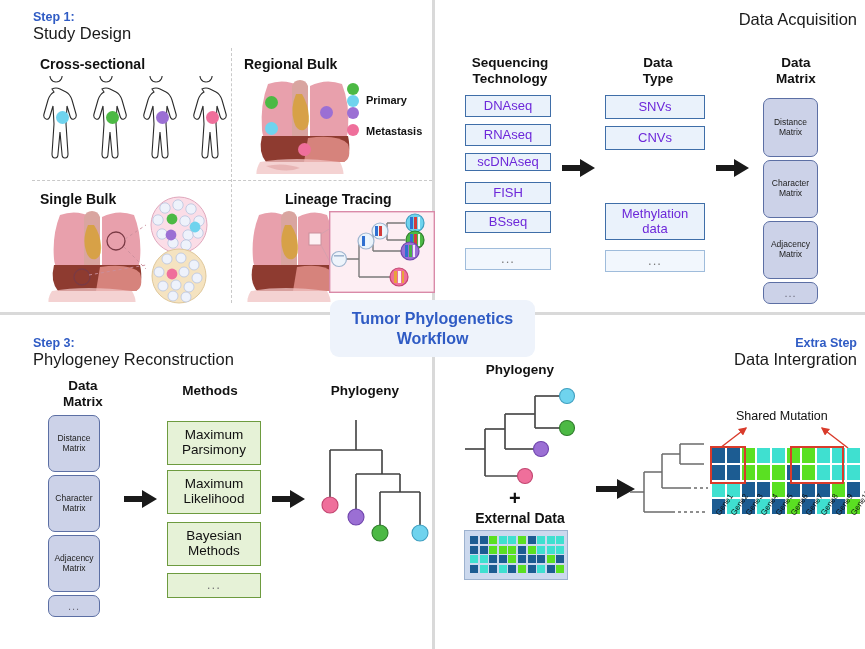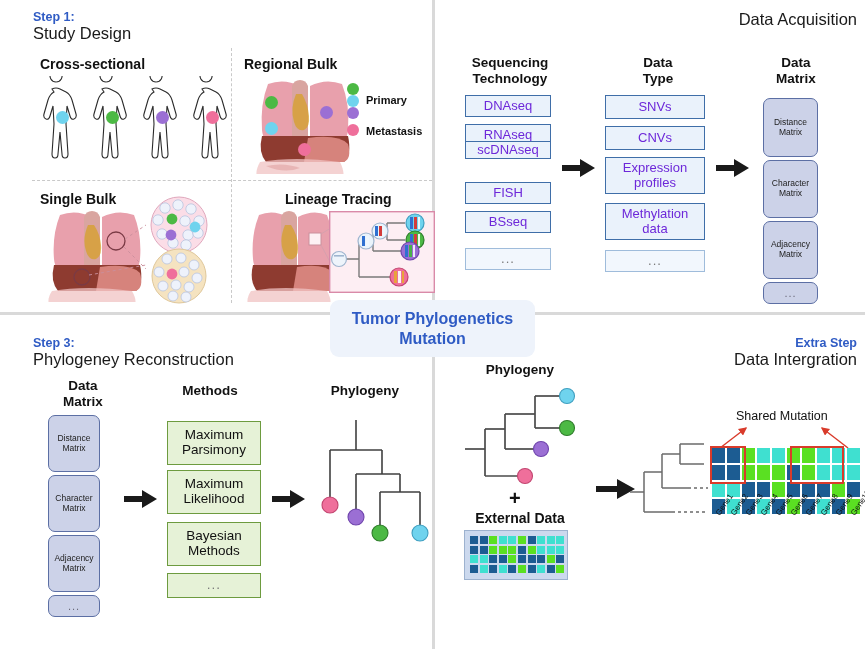--- a/index.html
+++ b/index.html
@@ -278,39 +278,37 @@
   <div class="abs right" style="left:585px; top:10px; width:272px;">
     <div class="step-title">Data Acquisition</div>
   </div>
 
   <div class="col-head abs" style="left:455px; top:55px; width:110px;">
     <div>Sequencing</div>
     <div>Technology</div>
   </div>
   <div class="bx abs" style="left:465px; top:95px; width:86px; height:22px;">DNAseq</div>
   <div class="bx abs" style="left:465px; top:124px; width:86px; height:22px;">RNAseq</div>
-  <div class="bx abs" style="left:465px; top:141px; width:86px; height:18px;">scDNAseq</div>
+  <div class="bx abs" style="left:465px; top:153px; width:86px; height:18px;">scDNAseq</div>
   <div class="bx abs" style="left:465px; top:182px; width:86px; height:22px;">FISH</div>
   <div class="bx abs" style="left:465px; top:211px; width:86px; height:22px;">BSseq</div>
   <div class="bx faint abs" style="left:465px; top:248px; width:86px; height:22px;">...</div>
 
   <div class="arrow" style="left:562px; top:158px;">
     <svg width="34" height="20">
         <path d="M0 7 h18 v-6 l15 9 l-15 9 v-6 h-18 z" fill="#1a1a1a"></path>
       </svg>
   </div>
 
   <div class="col-head abs" style="left:608px; top:55px; width:100px;">
     <div>Data</div>
     <div>Type</div>
   </div>
   <div class="bx abs" style="left:605px; top:95px; width:100px; height:24px;">SNVs</div>
   <div class="bx abs" style="left:605px; top:126px; width:100px; height:24px;">CNVs</div>
-  <div class="bx abs" style="left:605px; top:157px; width:100px; height:37px; white-space:pre-line;">Expression
-profiles</div>
   <div class="bx abs" style="left:605px; top:203px; width:100px; height:37px; white-space:pre-line;">Methylation
 data</div>
   <div class="bx faint abs" style="left:605px; top:250px; width:100px; height:22px;">...</div>
 
   <div class="arrow" style="left:716px; top:158px;">
     <svg width="34" height="20">
         <path d="M0 7 h18 v-6 l15 9 l-15 9 v-6 h-18 z" fill="#1a1a1a"></path>
       </svg>
   </div>
 
@@ -322,21 +320,21 @@
 Matrix</div>
   <div class="mbx abs" style="left:763px; top:160px; width:55px; height:58px; white-space:pre-line;">Character
 Matrix</div>
   <div class="mbx abs" style="left:763px; top:221px; width:55px; height:58px; white-space:pre-line;">Adjacency
 Matrix</div>
   <div class="mbx faint abs" style="left:763px; top:282px; width:55px; height:22px;">...</div>
 
   <div class="badge" style="left:330px; top:300px; width:205px; height:57px;">
     <div>
       <div>Tumor Phylogenetics</div>
-      <div>Mutation</div>
+      <div>Workflow</div>
     </div>
   </div>
 
   <div class="abs" style="left:33px; top:336px;">
     <div class="step-tag">Step 3:</div>
     <div class="step-title">Phylogeney Reconstruction</div>
   </div>
 
   <div class="col-head abs" style="left:40px; top:378px; width:86px;">
     <div>Data</div>

